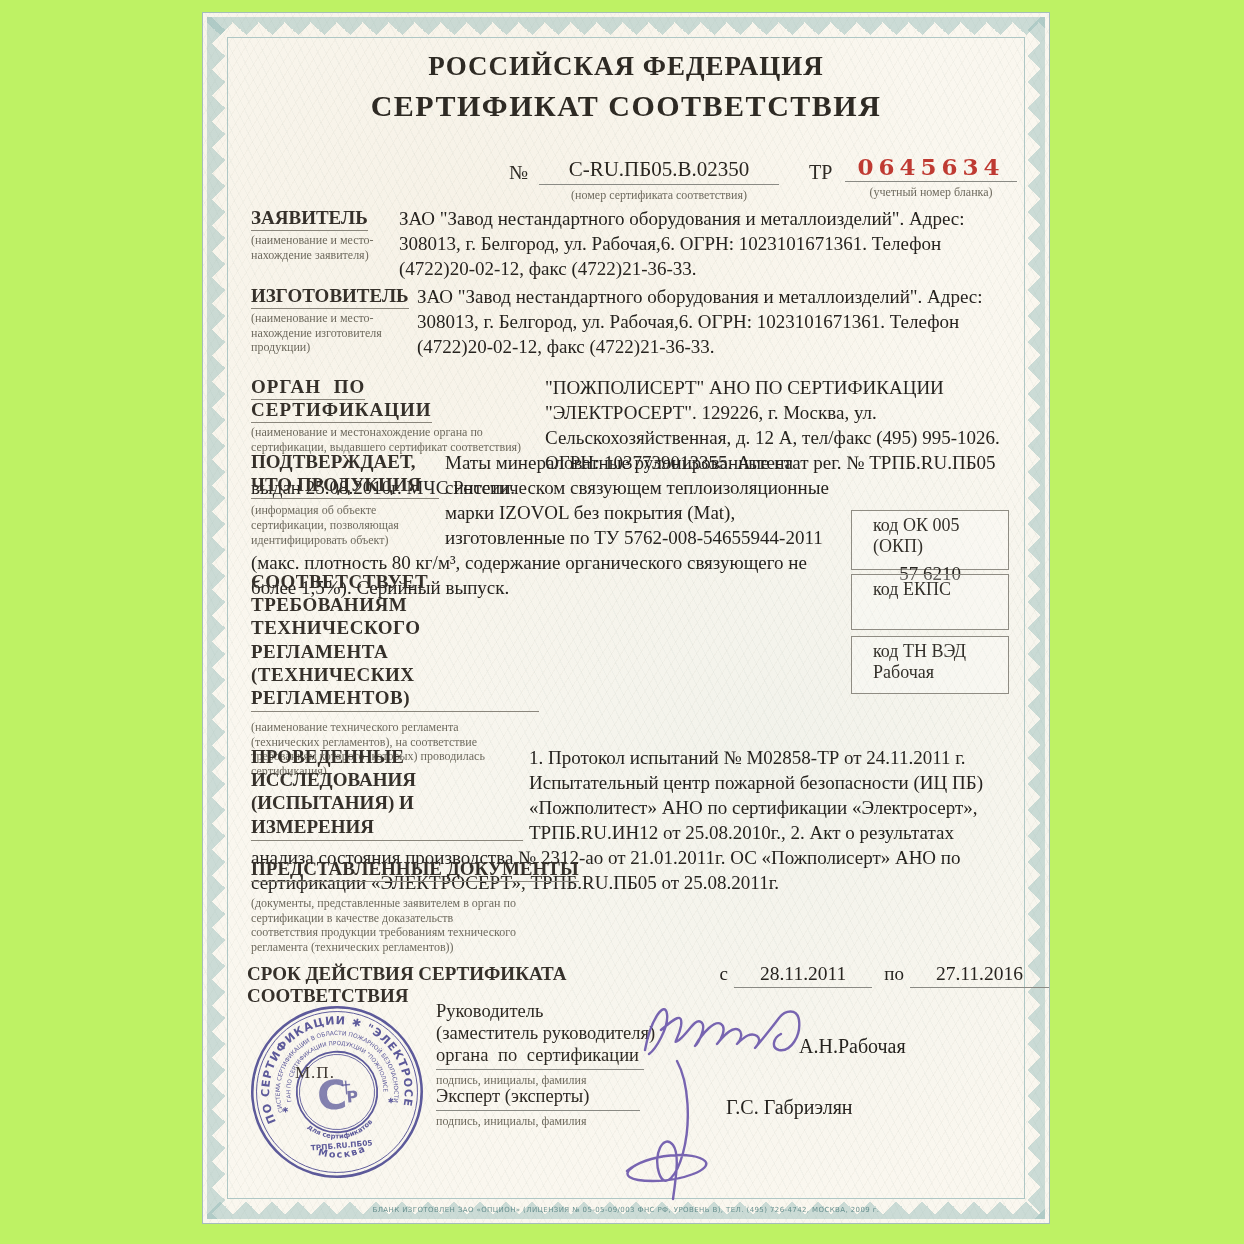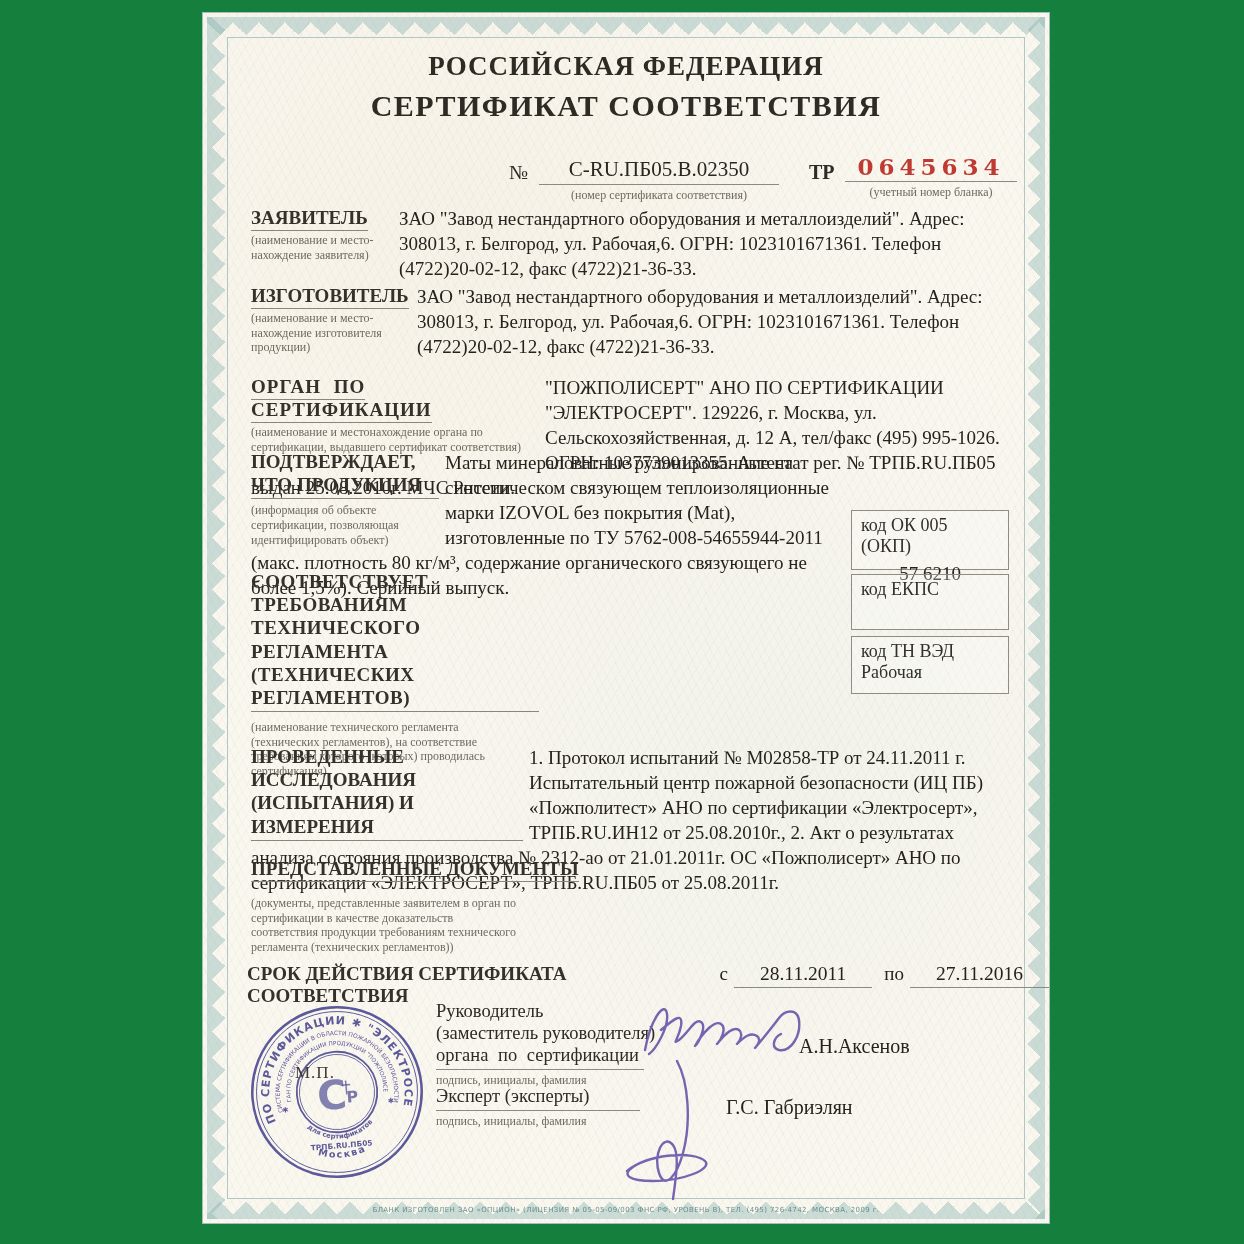--- a/index.html
+++ b/index.html
@@ -1,21 +1,21 @@
 <!DOCTYPE html>
 <html style="--paper: #faf7ef; --accent_red: #bf3a32; --stamp_blue: #514f9e; --sign_purple: #6a55ab; --border_teal: #9dc3c1;"><head>
 <meta charset="utf-8">
 <style>
   :root{
     --paper:#faf7ef; --ink:#26231f; --label_ink:#35302a; --note_ink:#6e6a5e;
     --accent_red:#bf3a32; --stamp_blue:#514f9e; --sign_purple:#6a55ab; --border_teal:#9dc3c1;
   }
   *{margin:0;padding:0;box-sizing:border-box}
   body{background:#ffffff;font-family:"Liberation Serif","DejaVu Serif",serif}
-  .canvas{position:relative;width:1244px;height:1244px;background:#15803d;overflow:hidden}
+  .canvas{position:relative;width:1244px;height:1244px;background:#bef264;overflow:hidden}
 
   
   .cert{
     position:absolute;left:202px;top:12px;width:848px;height:1212px;
     background-color:var(--paper);
     background-image:
       repeating-linear-gradient(64deg, rgba(120,150,145,0.055) 0 1px, transparent 1px 7px),
       repeating-linear-gradient(-58deg, rgba(150,140,110,0.05) 0 1px, transparent 1px 8px),
       radial-gradient(circle at 30% 18%, rgba(214,196,160,0.10), transparent 42%),
       radial-gradient(circle at 68% 62%, rgba(170,200,198,0.10), transparent 46%);
@@ -36,37 +36,37 @@
   .h-country{position:absolute;top:38px;left:0;right:0;text-align:center;
     font-size:27px;font-weight:bold;letter-spacing:1px;color:#2e2a24}
   .h-title{position:absolute;top:76px;left:0;right:0;text-align:center;
     font-size:30px;font-weight:bold;letter-spacing:1.5px;color:#2e2a24}
   .h-sub{position:absolute;top:114px;left:0;right:0;text-align:center;
     font-size:16px;font-weight:bold;color:#3a352e}
   .numsign{position:absolute;left:306px;top:148px;font-size:20px;color:#2e2a24}
   .numline{position:absolute;left:336px;top:144px;width:240px;text-align:center}
   .numline .v{font-size:21px;color:#2a2620;display:block;border-bottom:1px solid #8a8a84;padding-bottom:2px}
   .numline .c{font-size:12px;color:var(--note_ink)}
-  .trlab{position:absolute;left:606px;top:148px;font-size:20px;font-weight:bold;color:#2e2a24}
+  .trlab{position:absolute;left:606px;top:148px;font-size:20px;font-weight:normal;color:#2e2a24}
   .trline{position:absolute;left:642px;top:140px;width:172px;text-align:center}
   .trline .v{font-family:"DejaVu Serif",serif;font-size:23px;font-weight:bold;letter-spacing:5px;
     color:var(--accent_red);display:block;border-bottom:1px solid #8a8a84;padding-bottom:1px}
   .trline .c{font-size:12px;color:var(--note_ink)}
 
   
   .sec{position:absolute;left:48px;right:44px;font-size:19px;line-height:1.32;color:var(--ink)}
   .sec .lab{float:left;margin-right:6px}
   .sec .lab .t{font-weight:bold;font-size:19px;line-height:1.22;color:var(--label_ink)}
   .sec .lab .n{font-size:12px;line-height:1.22;color:var(--note_ink);margin-top:4px}
   .ub{border-bottom:1px solid #8a867c;padding-bottom:2px}
   .sp{letter-spacing:1px;word-spacing:7px}
   .txt{text-align:left}
 
   .codebox{position:absolute;left:648px;width:158px;border:1px solid #8f8c83;
-    padding:4px 9px;font-size:18px;color:#33302a;background:rgba(255,255,255,.25)}
+    padding:4px 21px;font-size:18px;color:#33302a;background:rgba(255,255,255,.25)}
   .codebox .cv{text-align:center;font-size:19px;margin-top:6px;color:#26231f}
 
   
   .validity{position:absolute;left:44px;top:950px;display:flex;align-items:flex-start;font-size:19px;color:var(--ink)}
   .validity .vl{font-weight:bold;color:var(--label_ink)}
   .validity .w{margin:0 6px 0 12px}
   .validity .d{border-bottom:1px solid #8a8a84;padding:0 26px 2px;font-size:19.5px}
 
   
   .role{position:absolute;left:233px;top:988px;width:230px;font-size:18.5px;line-height:1.18;color:#2e2a24}
@@ -183,21 +183,21 @@
       <span class="d">27.11.2016</span>
     </div>
 
     <div class="role">
       <div>Руководитель</div>
       <div>(заместитель руководителя)</div>
       <div class="r3">органа по сертификации</div>
     </div>
     <div class="sline" style="left:233px;top:1056px;width:208px"></div>
     <div class="scap" style="left:233px;top:1060px">подпись, инициалы, фамилия</div>
-    <div class="sname" style="left:596px;top:1022px">А.Н.Аксенов</div>
+    <div class="sname" style="left:596px;top:1022px">А.Н.Рабочая</div>
 
     <div class="expert">Эксперт (эксперты)</div>
     <div class="sline" style="left:233px;top:1097px;width:204px"></div>
     <div class="scap" style="left:233px;top:1101px">подпись, инициалы, фамилия</div>
     <div class="sname" style="left:523px;top:1083px">Г.С. Габриэлян</div>
 
     <svg class="sig" style="left:428px;top:975px;width:185px;height:85px" viewBox="0 0 185 85">
       <path d="M14,62 C20,30 34,12 36,26 C38,40 24,62 18,66 M30,42 C44,30 52,24 50,38 C48,50 40,58 48,52 C58,44 64,30 70,34 C76,38 68,54 64,58 C72,44 84,32 90,36 C96,40 90,52 86,56 C94,46 102,38 108,42 C112,45 110,52 106,56 C114,48 120,44 126,48 C130,51 128,56 124,60 C134,48 142,38 148,30 C154,22 166,20 168,32 C170,48 160,64 148,62 C140,60 142,50 150,46"></path>
     </svg>
     <svg class="sig" style="left:396px;top:1040px;width:150px;height:150px" viewBox="0 0 150 150">

